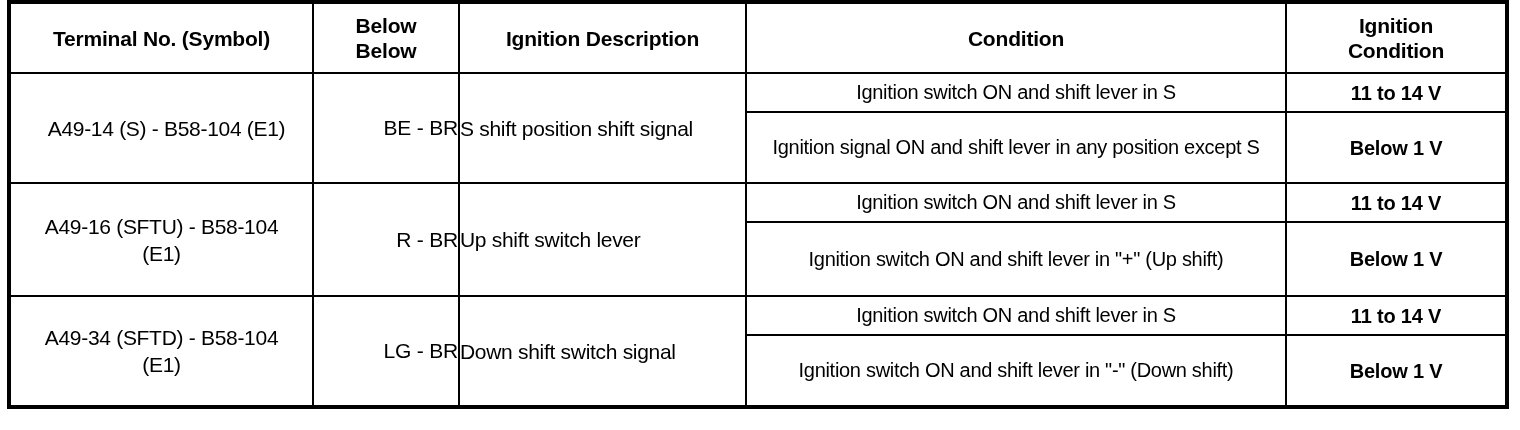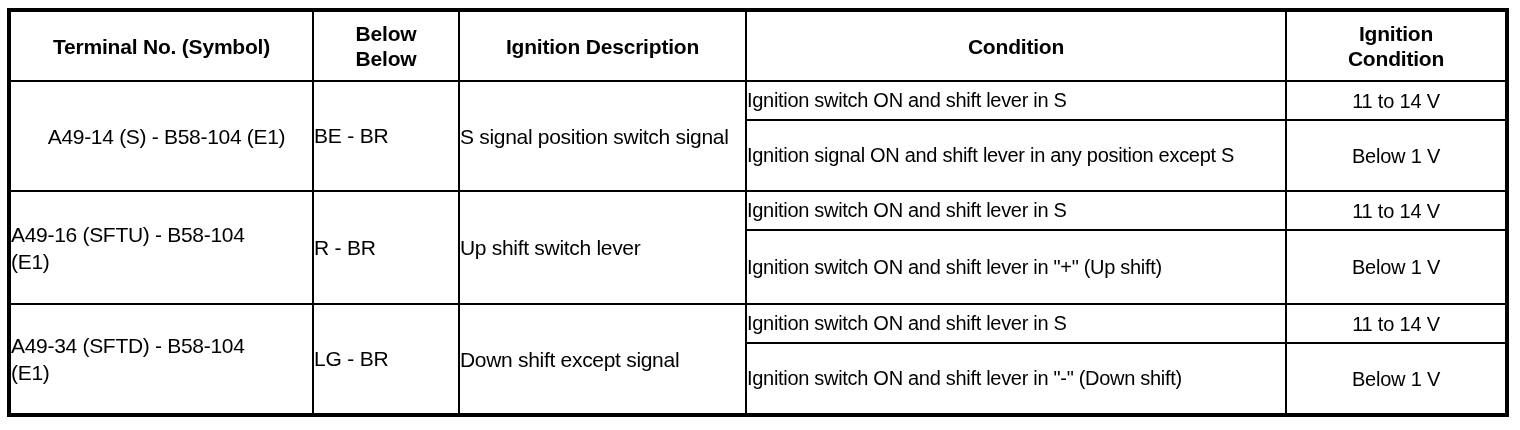--- a/index.html
+++ b/index.html
@@ -19,21 +19,21 @@
   .sheet {
     position: relative;
     width: 1520px;
     height: 430px;
     background: #ffffff;
   }
 
   table.spec-table {
     position: absolute;
     left: 7px;
-    top: 8px;
+    top: 0;
     width: 1498px;
     height: 392px;
     border-collapse: collapse;
     table-layout: fixed;
     background: #ffffff;
     border: 4px solid #000000;
   }
 
   table.spec-table td,
   table.spec-table th {
@@ -57,54 +57,56 @@
     font-size: 21px;
     line-height: 25px;
     text-align: center;
     letter-spacing: -0.2px;
   }
 
   
   td.terminal-cell {
     font-size: 21px;
     line-height: 27px;
+    text-align: center;
     padding: 0 6px;
     letter-spacing: -0.3px;
   }
   td.terminal-cell.align-left {
     text-align: center;
     padding-left: 10px;
   }
   td.color-cell {
     font-size: 21px;
     line-height: 26px;
-    text-align: left;
+    text-align: right;
     letter-spacing: -0.2px;
   }
   td.desc-cell {
     font-size: 21px;
     line-height: 27px;
     text-align: left;
     padding: 0 10px;
     letter-spacing: -0.3px;
   }
   td.cond-cell {
     font-size: 20px;
     line-height: 27px;
-    text-align: left;
+    text-align: center;
     padding: 3px 4px 3px 8px;
     letter-spacing: -0.3px;
     vertical-align: middle;
     margin-left: 24px;
   }
   td.spec-cell {
     font-size: 20px;
     line-height: 26px;
     text-align: center;
     letter-spacing: -0.2px;
+    font-weight: bold;
   }
 
   
   tr.sub-a { height: 39px; }
   tr.sub-b-tall { height: 71px; }
   tr.sub-b-med  { height: 74px; }
   tr.sub-b-last { height: 72px; }
 </style>
 </head>
 <body>
@@ -134,21 +136,21 @@
           <span>Condition</span>
         </th>
       </tr>
     </thead>
 
     <tbody>
 
       <tr class="sub-a">
         <td class="terminal-cell align-left" rowspan="2">A49-14 (S) - B58-104 (E1)</td>
         <td class="color-cell" rowspan="2">BE - BR</td>
-        <td class="desc-cell" rowspan="2">S signal position switch signal</td>
+        <td class="desc-cell" rowspan="2">S shift position shift signal</td>
         <td class="cond-cell">Ignition switch ON and shift lever in S</td>
         <td class="spec-cell">11 to 14 V</td>
       </tr>
       <tr class="sub-b-tall">
         <td class="cond-cell">Ignition signal ON and shift lever in any position except S</td>
         <td class="spec-cell">Below 1 V</td>
       </tr>
 
       <tr class="sub-a">
         <td class="terminal-cell" rowspan="2">
@@ -164,21 +166,21 @@
         <td class="cond-cell">Ignition switch ON and shift lever in "+" (Up shift)</td>
         <td class="spec-cell">Below 1 V</td>
       </tr>
 
       <tr class="sub-a">
         <td class="terminal-cell" rowspan="2">
           <span>A49-34 (SFTD) - B58-104</span><br>
           <span>(E1)</span>
         </td>
         <td class="color-cell" rowspan="2">LG - BR</td>
-        <td class="desc-cell" rowspan="2">Down shift except signal</td>
+        <td class="desc-cell" rowspan="2">Down shift switch signal</td>
         <td class="cond-cell">Ignition switch ON and shift lever in S</td>
         <td class="spec-cell">11 to 14 V</td>
       </tr>
       <tr class="sub-b-last">
         <td class="cond-cell">Ignition switch ON and shift lever in "-" (Down shift)</td>
         <td class="spec-cell">Below 1 V</td>
       </tr>
 
     </tbody>
   </table>

